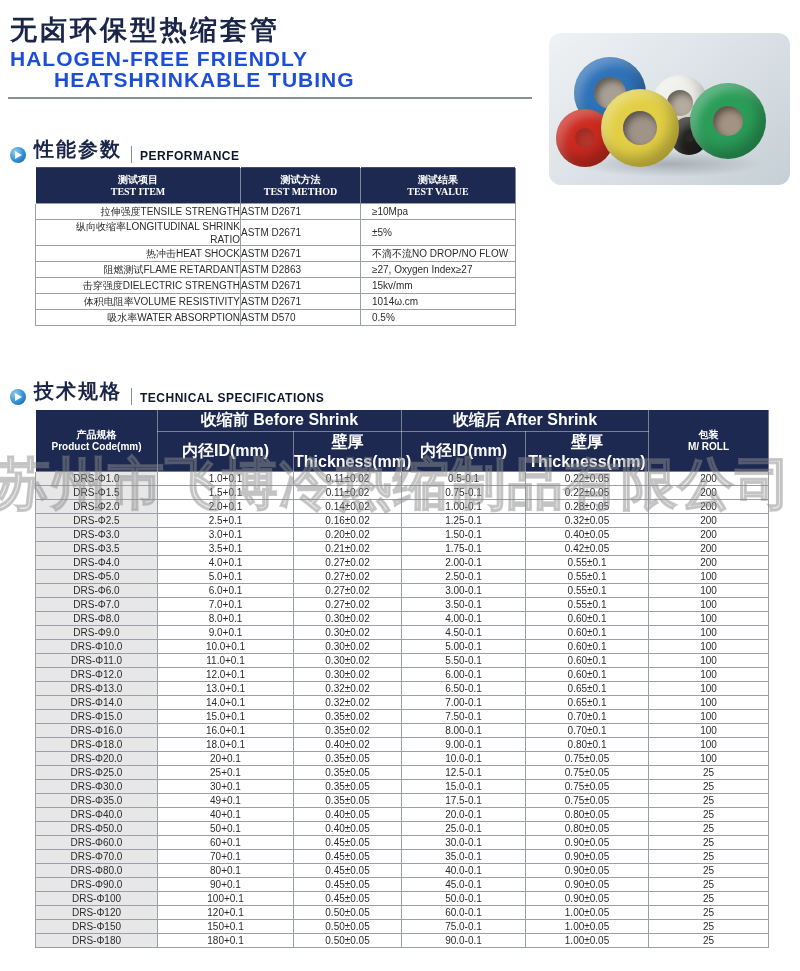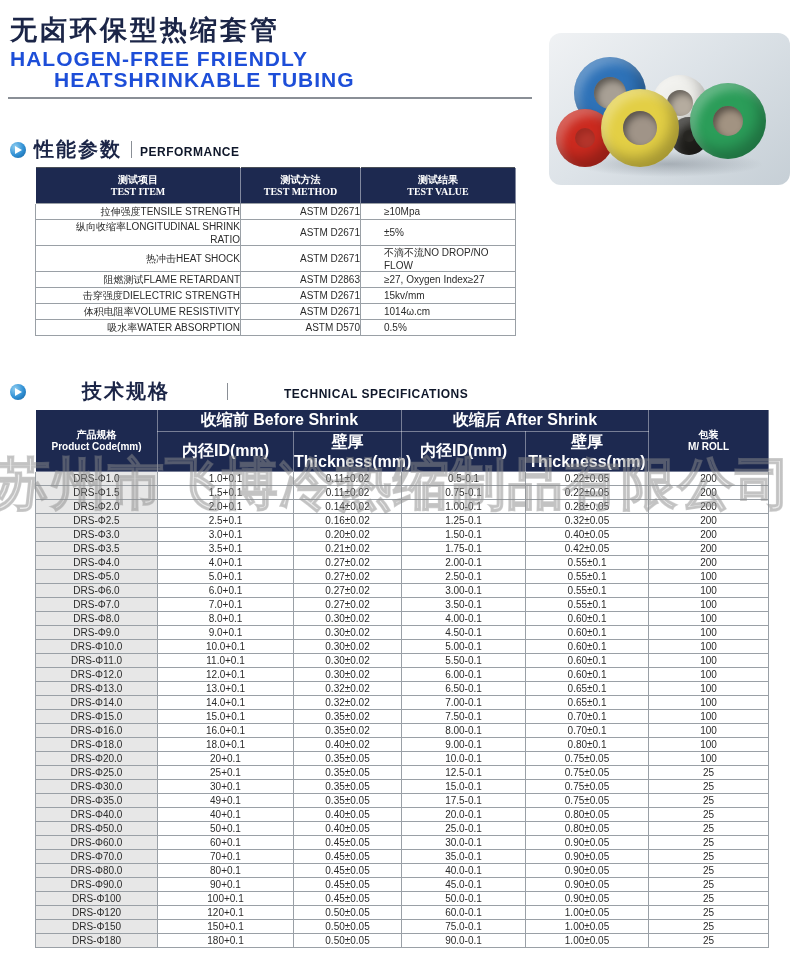--- a/index.html
+++ b/index.html
@@ -31,22 +31,22 @@
   .roll-red    { left:7px;   top:76px; width:58px; height:58px; z-index:3; }
   .roll-red .core   { width:20px; height:20px; opacity:.35; }
   .roll-black  { left:121px; top:84px; width:38px; height:38px; z-index:3; }
   .roll-black .core { width:12px; height:12px; opacity:.5; }
   .roll-green  { left:141px; top:50px; width:76px; height:76px; z-index:4; }
   .roll-green .core { width:30px; height:30px; }
   .roll-yellow { left:52px;  top:56px; width:78px; height:78px; z-index:5; }
   .roll-yellow .core{ width:34px; height:34px; }
 
   
-  .section-head { position:absolute; left:10px; display:flex; align-items:center; }
-  .sec1 { top:136px; } .sec2 { top:378px;gap:48px; }
+  .section-head { position:absolute; left:10px; display:flex; align-items:flex-end; }
+  .sec1 { top:136px; } .sec2 { top:378px; }
   .sec-icon { width:16px; height:16px; border-radius:50%; margin-right:8px; flex:0 0 auto;
     background:radial-gradient(circle at 32% 30%, #8ecdf0, #2f8fd4 55%, #155d97);
     display:flex; align-items:center; justify-content:center; }
   .sec-icon i { display:block; width:0; height:0;
     border-left:7px solid #ffffff; border-top:4px solid transparent; border-bottom:4px solid transparent; }
   .sec-cn { font-size:20px; font-weight:bold; color:#1b2547; letter-spacing:2px; }
   .sec-bar { width:1px; height:17px; background:#8a8f96; margin:0 8px 0 9px; }
   .sec-en { font-size:12px; font-weight:bold; color:#0f172a; letter-spacing:.5px; padding-top:4px; }
 
   
@@ -56,22 +56,22 @@
   th .l2 { display:block; font-size:10px; line-height:12px; }
   td { color:#2b2b2b; font-size:10px; background:#ffffff; vertical-align:middle; }
 
   
   .perf-table { position:absolute; left:35px; top:167px; width:480px;
     border:1px solid #4a4f57; }
   .perf-table th { border:1px solid rgba(255,255,255,.45); border-top:none; border-bottom:none;
     height:36px; text-align:center;font-family:Liberation Serif, serif; }
   .perf-table td { border:1px solid #9aa0a6; height:16px; }
   .perf-table td:first-child { text-align:right; padding-left:9px; }
-  .perf-table td:nth-child(2) { text-align:right; }
-  .perf-table td:nth-child(3) { text-align:left; padding-left:23px; }
+  .perf-table td:nth-child(2) { text-align:left; }
+  .perf-table td:nth-child(3) { text-align:left; padding-left:11px; }
 
   
   .spec-table { position:absolute; left:35px; top:409px; width:733px;
     border:1px solid #4a4f57; }
   .spec-table th { border:1px solid rgba(255,255,255,.40); height:14px; text-align:center; }
   .spec-table td { border:1px solid #9aa0a6; height:14px; text-align:center; padding:0 2px; }
   .spec-table td:first-child { background:#e7e7e7; }
 
   
   .watermark { position:absolute; left:-6px; top:452px; width:820px; z-index:10;

